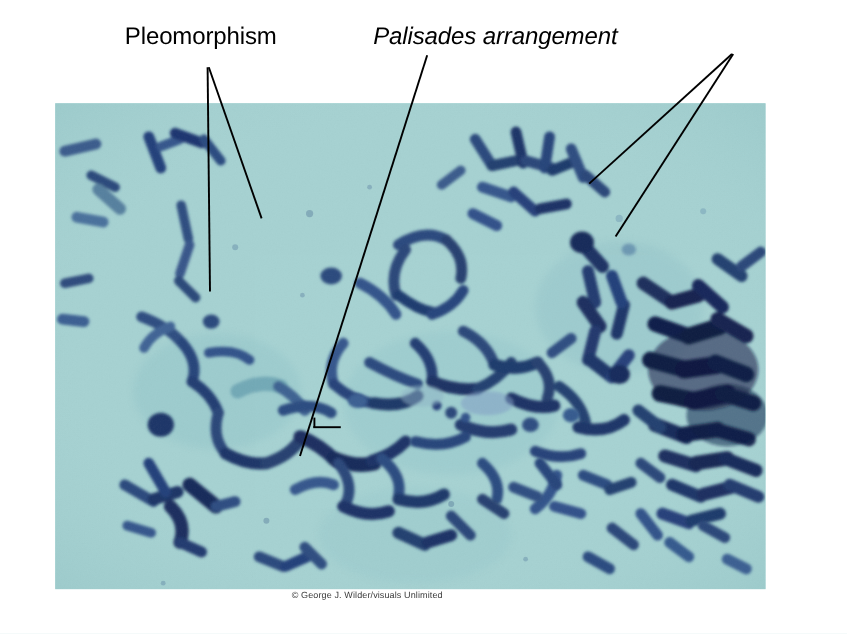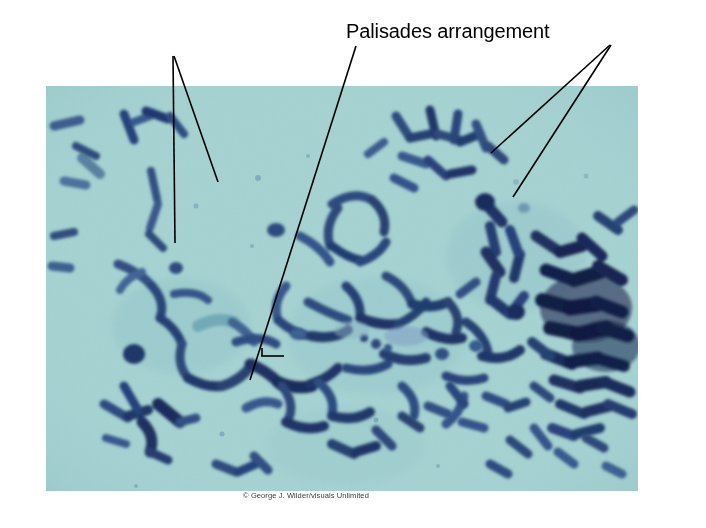--- a/index.html
+++ b/index.html
@@ -20,21 +20,21 @@
   .anno-label {
     position: absolute;
     font-family: "Liberation Sans", sans-serif;
     font-size: 20px;
     line-height: 22px;
     color: #000000;
     white-space: nowrap;
     letter-spacing: -0.1px;
   }
   #label-pleomorphism { left: 104px; top: 20px; }
-  #label-palisades    { left: 346px; top: 20px; }
+  #label-palisades    { left: 311px; top: 20px; font-style: italic; }
   #label-granules     { left: 586px; top: 20px; }
 
   
   #micrograph {
     position: absolute;
     left: 46px;
     top: 86px;
     width: 592px;
     height: 405px;
     overflow: hidden;
@@ -315,19 +315,20 @@
 
       <path d="M356,46 L250,380"></path>
       <path d="M262,348 L262,356"></path>
       <path d="M261,356 L284,356"></path>
 
       <path d="M610,45 L491,153"></path>
       <path d="M611,45 L513,197"></path>
     </g>
   </svg>
 
+  <div class="anno-label" id="label-pleomorphism">Pleomorphism</div>
 
   <div class="anno-label" id="label-palisades">Palisades arrangement</div>
 
 
   <div id="credit">© George J. Wilder/visuals Unlimited</div>
 
 </div>
 
 </body></html>

